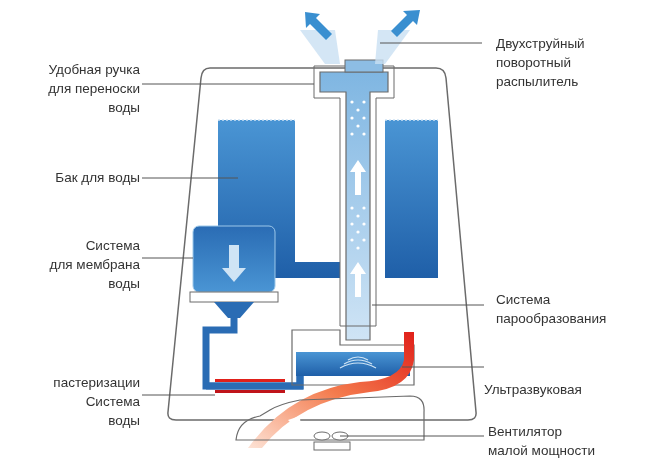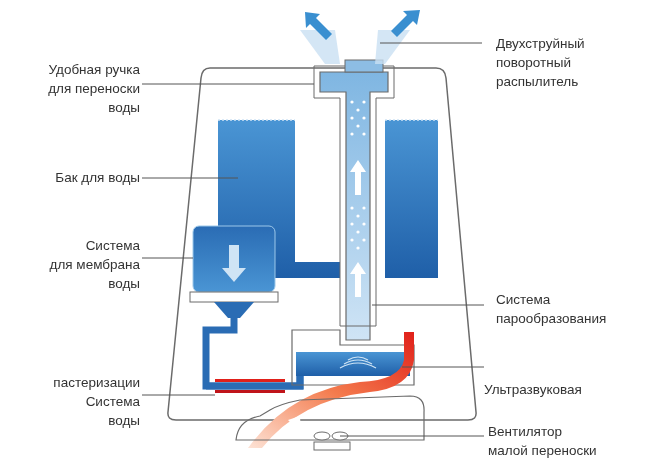--- a/index.html
+++ b/index.html
@@ -143,14 +143,14 @@
 </div>
 <div class="label right" style="left:496px; top:290px;">
   <span>Система</span>
   <span>парообразования</span>
 </div>
 <div class="label right" style="left:484px; top:348px;margin-top:32px;">
   <span>Ультразвуковая</span>
 </div>
 <div class="label right" style="left:488px; top:422px;">
   <span>Вентилятор</span>
-  <span>малой переноски</span>
+  <span>малой мощности</span>
 </div>
 
 </body></html>

